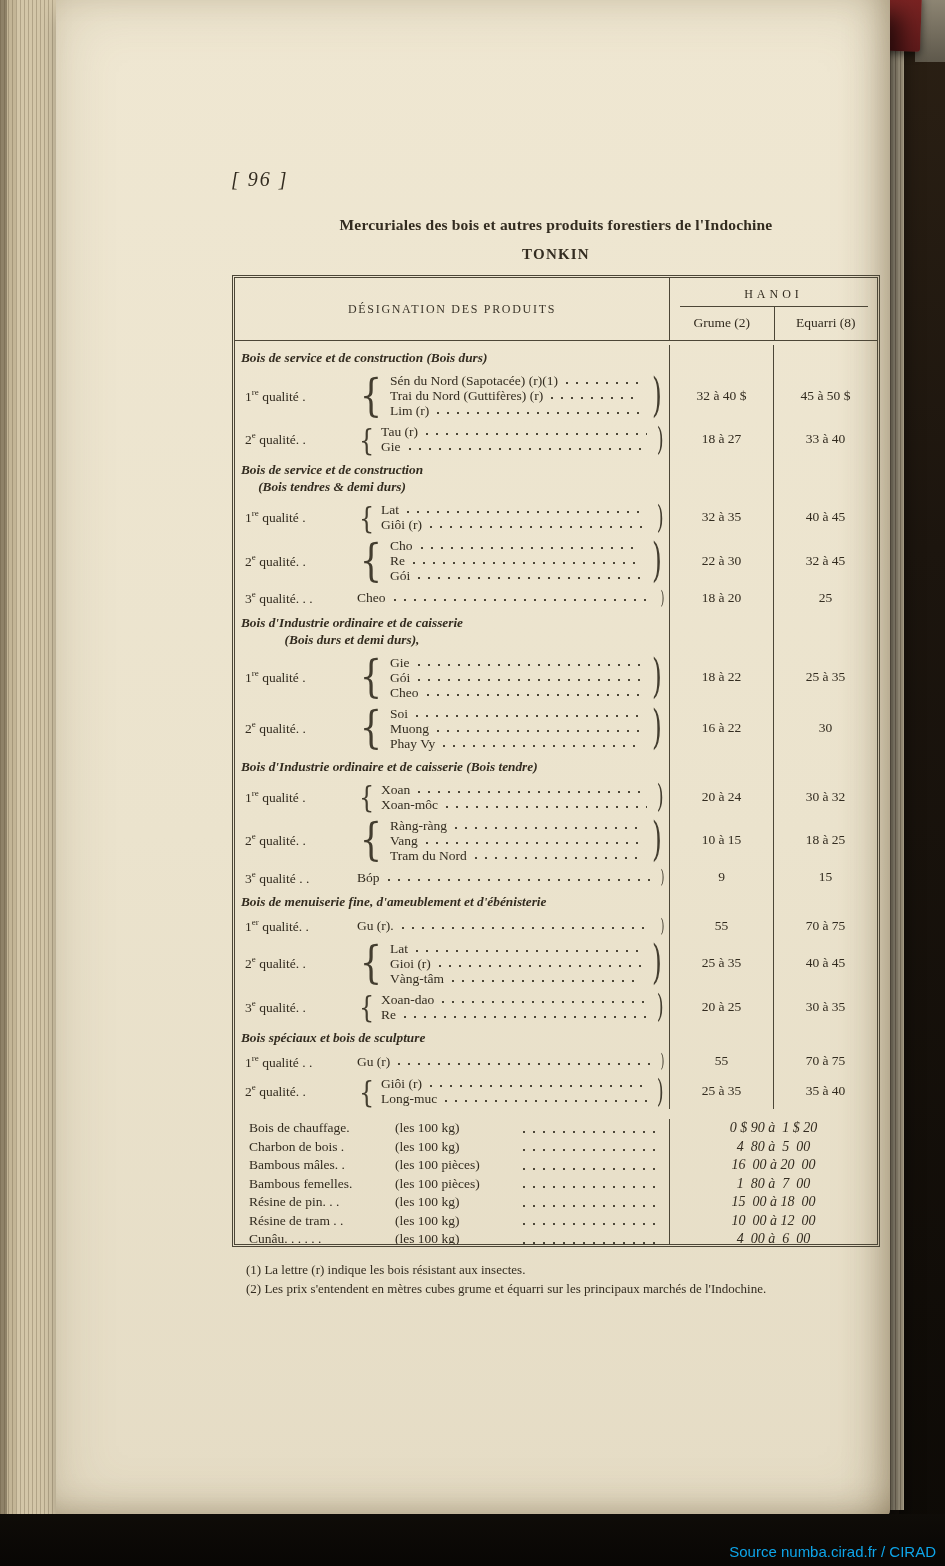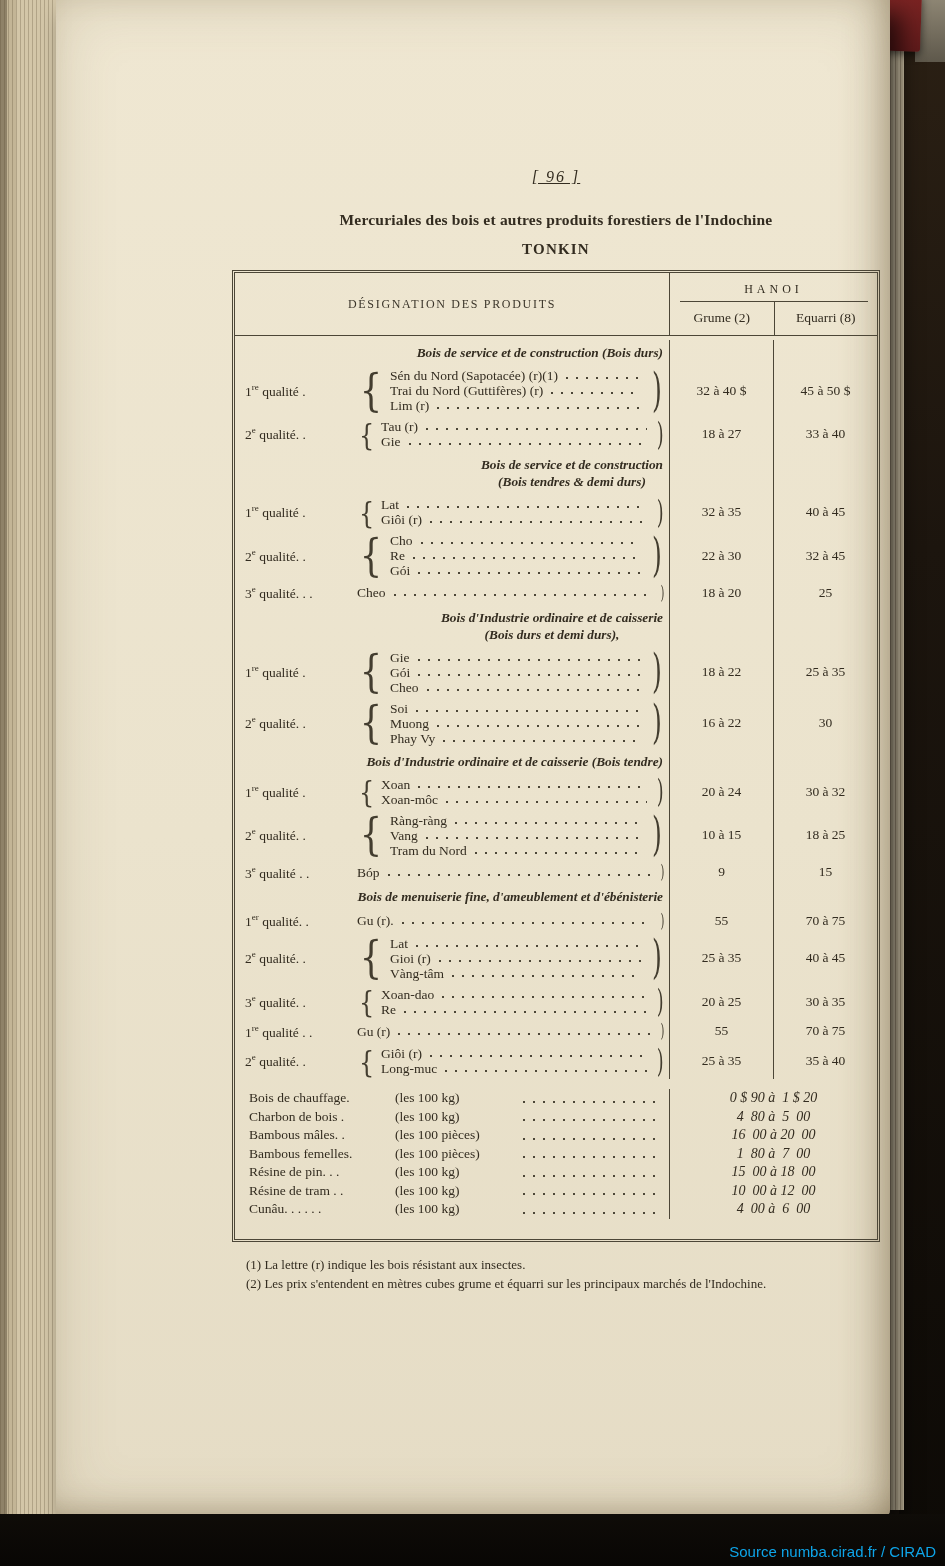--- a/index.html
+++ b/index.html
@@ -44,21 +44,21 @@
     position:absolute;left:56px;top:0;width:834px;height:1518px;
     background:linear-gradient(180deg,#efe7d2 0%,#ebe3cd 55%,#e5dcc5 100%);
     box-shadow:
       inset 0 0 60px rgba(120,100,60,.22),
       inset -28px 0 40px -24px rgba(90,70,40,.45),
       inset 0 -24px 36px -24px rgba(90,70,40,.4),
       10px 14px 22px rgba(0,0,0,.65);
     border-radius:0 0 8px 3px;
   }
   .content{position:absolute;left:175px;top:0;width:650px;}
-  .folio{margin-top:168px;text-align:center;font-size:16px;font-style:italic;letter-spacing:2px;text-decoration:underline;}
+  .folio{margin-top:168px;font-size:20px;font-style:italic;letter-spacing:2px;}
   .title{margin-top:24px;text-align:center;font-weight:bold;font-size:15.5px;line-height:1.3;letter-spacing:.2px;}
   .title sup{font-size:9px;}
   .region{margin-top:11px;text-align:center;font-weight:bold;font-size:15px;letter-spacing:1.2px;}
   
   .table{
     margin:12px auto 0;width:648px;height:972px;box-sizing:border-box;
     border:3px double #4c4637;overflow:hidden;
   }
   .thead{display:flex;border-bottom:1px solid #4c4637;}
   .th-des{
@@ -73,21 +73,21 @@
   .th-col.right{border-left:1px solid #4c4637;}
   .tbody{padding-top:4px;}
   .trow{display:flex;}
   .cell{box-sizing:border-box;}
   .cell.des{width:434px;padding:3px 3px 3px 10px;display:flex;align-items:center;}
   .cell.price{
     width:104px;border-left:1px solid #4c4637;display:flex;align-items:center;justify-content:center;
     font-size:13.5px;white-space:pre;
   }
   .cell.price.wide{width:208px;}
-  .heading-row .cell.des{justify-content:flex-end;padding:4px 6px;}
+  .heading-row .cell.des{justify-content:flex-start;padding:4px 6px;}
   .sec-heading{font-style:italic;font-weight:bold;font-size:13.3px;text-align:center;line-height:17px;}
   .qlabel{width:112px;flex:none;font-size:13.5px;}
   .qlabel sup{font-size:9px;}
   .brace{
     flex:none;font-weight:400;color:#433d2f;line-height:.9;
     font-family:"DejaVu Serif",serif;
   }
   .brace.open{margin-right:5px;transform:scaleX(.8);}
   .brace.close{margin-left:2px;transform:scaleX(.55);}
   .items{flex:1;min-width:0;}
@@ -443,20 +443,29 @@
                   <div class="item">
                     <span class="iname">Re</span>
                     <span class="leader"></span>
                   </div>
                 </div>
                 <span class="brace close" style="font-size: 32px;">)</span>
               </div>
               <div class="cell price">20 à 25</div>
               <div class="cell price">30 à 35</div>
             </div>
+            <div class="trow heading-row">
+              <div class="cell des">
+                <div class="sec-heading">
+                  <div class="sec-heading-line">Bois spéciaux et bois de sculpture</div>
+                </div>
+              </div>
+              <div class="cell price"></div>
+              <div class="cell price"></div>
+            </div>
             <div class="trow data-row">
               <div class="cell des">
                 <div class="qlabel"><span>1</span><sup>re</sup><span> qualité . .</span></div>
                 <div class="items">
                   <div class="item">
                     <span class="iname">Gu (r)</span>
                     <span class="leader"></span>
                   </div>
                 </div>
                 <span class="brace close" style="font-size: 18px;">)</span>

